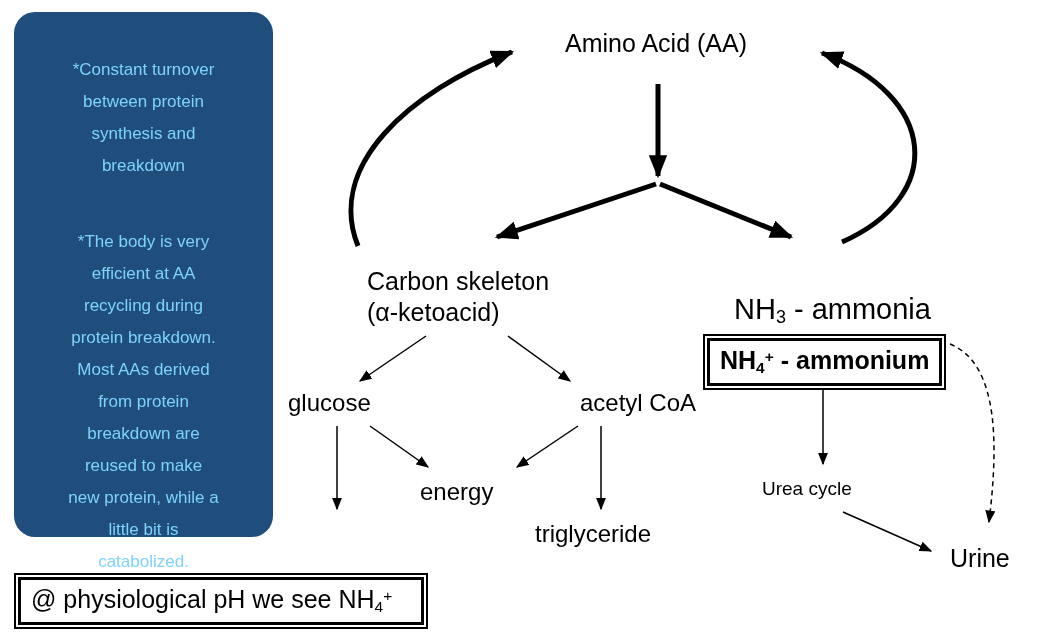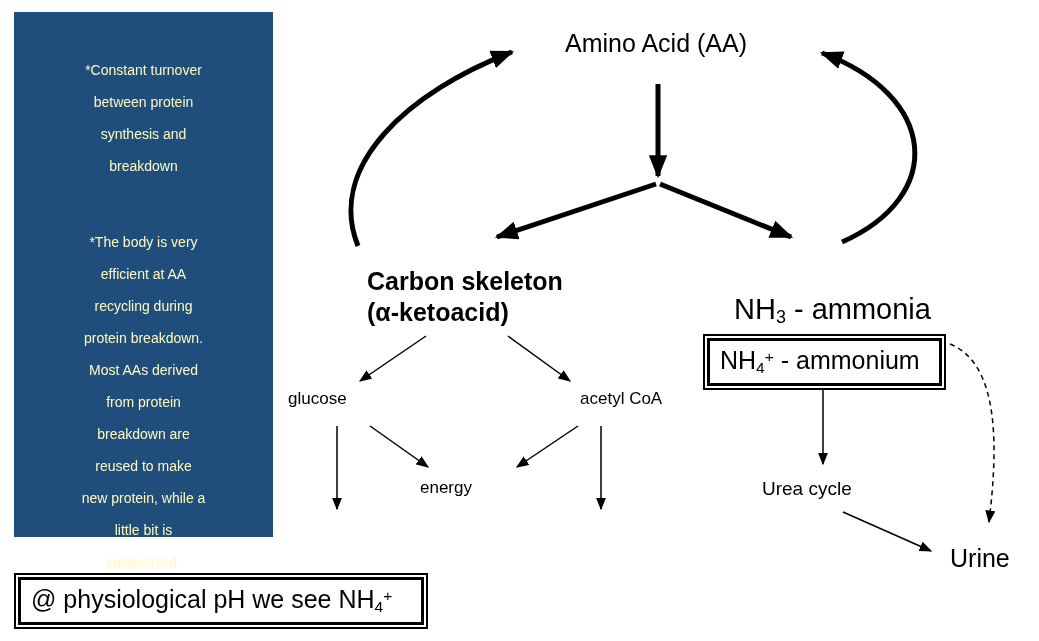--- a/index.html
+++ b/index.html
@@ -5,45 +5,45 @@
   html,body { margin:0; padding:0; background:#ffffff; }
   .canvas {
     position:relative; width:1039px; height:641px; background:#ffffff;
     font-family:"Liberation Sans","DejaVu Sans",sans-serif; color:#000;
     overflow:hidden;
   }
   svg.arrows { position:absolute; left:0; top:0; width:1039px; height:641px; pointer-events:none; }
 
   .sidebar-note {
     position:absolute; left:14px; top:12px; width:259px; height:525px;
-    background:#204E7C; color:#fef9c3; text-align:center;
-    font-size:14px; line-height:32px; white-space:pre-line;
-    box-sizing:border-box; padding:10px 8px;
+    background:#204E7C; color:#7dd3fc; text-align:center;
+    font-size:17px; line-height:32px; white-space:pre-line;
+    box-sizing:border-box; padding:10px 8px;border-radius:21px;
   }
   .sidebar-note .para2 { margin-top:12px; }
 
-  .label { position:absolute; font-size:17px; line-height:1.2; white-space:pre-line; }
+  .label { position:absolute; font-size:24px; line-height:1.2; white-space:pre-line; }
   .label sub { font-size:0.62em; vertical-align:-0.25em; }
   .dbox-inner sub { font-size:0.62em; vertical-align:-0.25em; }
   .dbox-inner sup { font-size:0.62em; vertical-align:0.45em; }
 
   #amino-acid   { left:565px; top:28px;  font-size:25px; }
-  #carbon-skel  { left:367px; top:266px; font-size:25px; line-height:31px;font-weight:bold; }
+  #carbon-skel  { left:367px; top:266px; font-size:25px; line-height:31px; }
   #glucose      { left:288px; top:389px; }
   #acetyl-coa   { left:538px; top:389px;margin-left:42px; }
   #energy       { left:420px; top:478px;text-align:right; }
   #glycogen     { left:283px; top:520px; }
   #triglyceride { left:535px; top:520px; }
   #nh3-label    { left:734px; top:292px; font-size:29px; }
   #urea-cycle   { left:762px; top:478px; font-size:19px; }
   #urine        { left:950px; top:543px; font-size:25px; }
 
   .dbox-outer { position:absolute; border:2px solid #000; background:#fff; padding:2px; box-sizing:border-box; }
   .dbox-inner { border:3px solid #000; padding:4px 10px 6px; font-size:25px; line-height:1.2; white-space:nowrap; }
-  #nh4-box { left:703px; top:334px; width:243px; }
+  #nh4-box { left:703px; top:334px; width:243px;font-weight:bold; }
   #ph-note-box { left:14px; top:573px; width:414px; }
 </style>
 </head>
 <body>
 
 <div class="canvas">
 
   <svg class="arrows" viewBox="0 0 1039 641">
     <defs>
       <marker id="headBig" viewBox="0 0 10 8" refX="9" refY="4" markerWidth="4.6" markerHeight="3.7" orient="auto" markerUnits="strokeWidth">
@@ -88,20 +88,21 @@
 little bit is
 catabolized.</div>
   </div>
 
   <div class="label" id="amino-acid">Amino Acid (AA)</div>
   <div class="label" id="carbon-skel">Carbon skeleton
 (α-ketoacid)</div>
   <div class="label" id="glucose">glucose</div>
   <div class="label" id="acetyl-coa">acetyl CoA</div>
   <div class="label" id="energy">energy</div>
+  <div class="label" id="triglyceride">triglyceride</div>
 
   <div class="label" id="nh3-label"><span>NH</span><sub>3</sub><span> - ammonia</span></div>
 
   <div class="dbox-outer" id="nh4-box">
     <div class="dbox-inner"><span>NH</span><sub>4</sub><sup>+</sup><span> - ammonium</span></div>
   </div>
 
   <div class="label" id="urea-cycle">Urea cycle</div>
   <div class="label" id="urine">Urine</div>
 

